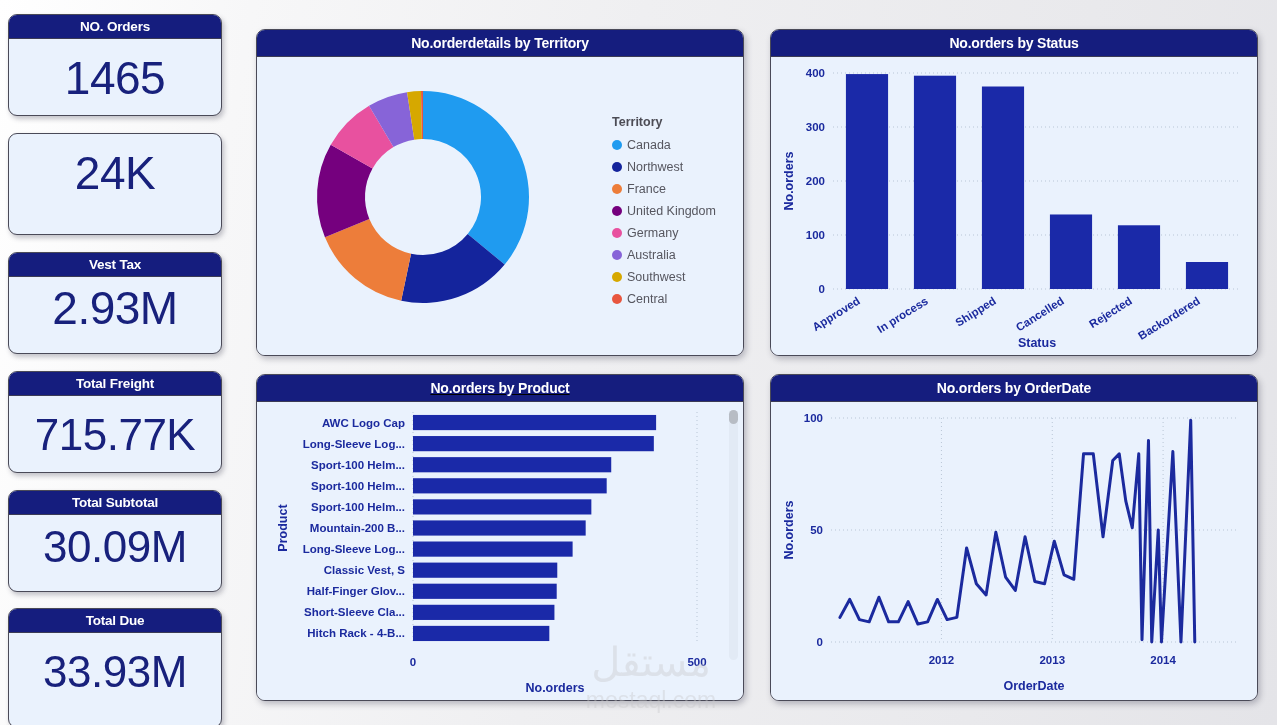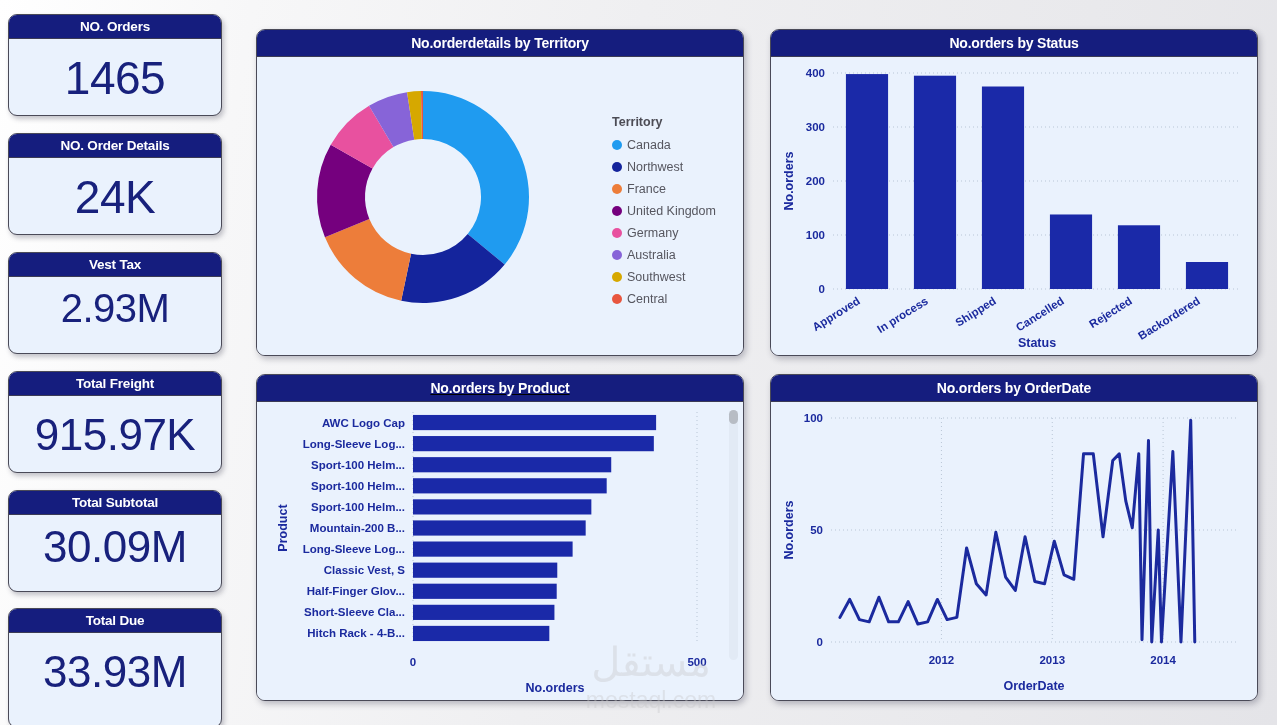--- a/index.html
+++ b/index.html
@@ -161,32 +161,31 @@
 <body>
 
 <div id="dashboard">
 
   <div class="kpi-card" id="kpi-0" style="top:14px;height:102px;">
     <div class="kpi-head">NO. Orders</div>
     <div class="kpi-value" style="height:77px;font-size:46px;">1465</div>
   </div>
 
   <div class="kpi-card" id="kpi-1" style="top:133px;height:102px;">
-    <div class="kpi-head">NO. Order Details</div>
     <div class="kpi-value" style="height:77px;font-size:46px;">24K</div>
   </div>
 
   <div class="kpi-card" id="kpi-2" style="top:252px;height:102px;">
     <div class="kpi-head">Vest Tax</div>
-    <div class="kpi-value" style="height:62px;font-size:40px;">2.93M</div>
+    <div class="kpi-value" style="height:62px;font-size:46px;">2.93M</div>
   </div>
 
   <div class="kpi-card" id="kpi-3" style="top:371px;height:102px;">
     <div class="kpi-head">Total Freight</div>
-    <div class="kpi-value" style="height:77px;font-size:44px;">915.97K</div>
+    <div class="kpi-value" style="height:77px;font-size:44px;">715.77K</div>
   </div>
 
   <div class="kpi-card" id="kpi-4" style="top:490px;height:102px;">
     <div class="kpi-head">Total Subtotal</div>
     <div class="kpi-value" style="height:63px;font-size:44px;">30.09M</div>
   </div>
 
   <div class="kpi-card" id="kpi-5" style="top:608px;height:120px;">
     <div class="kpi-head">Total Due</div>
     <div class="kpi-value" style="height:77px;font-size:44px;">33.93M</div>

